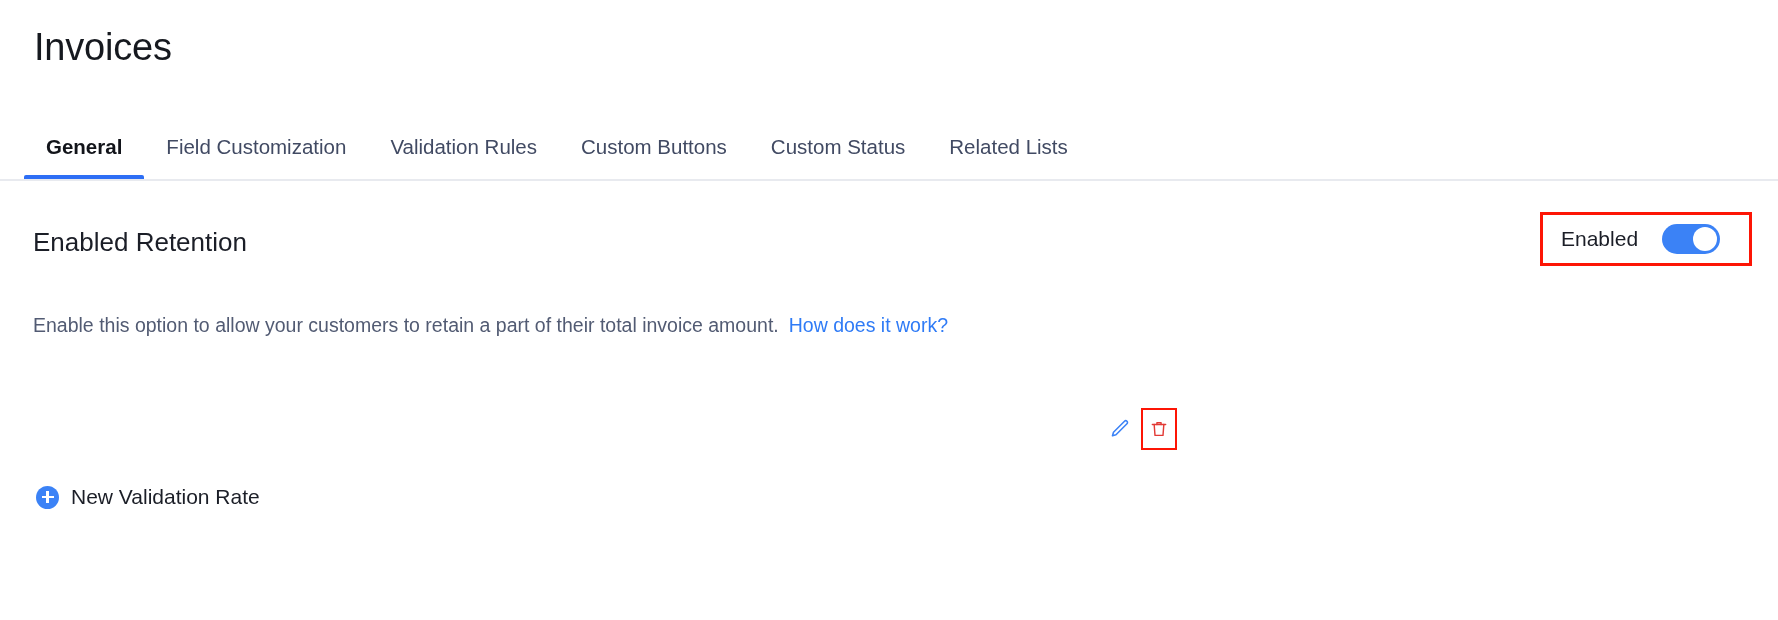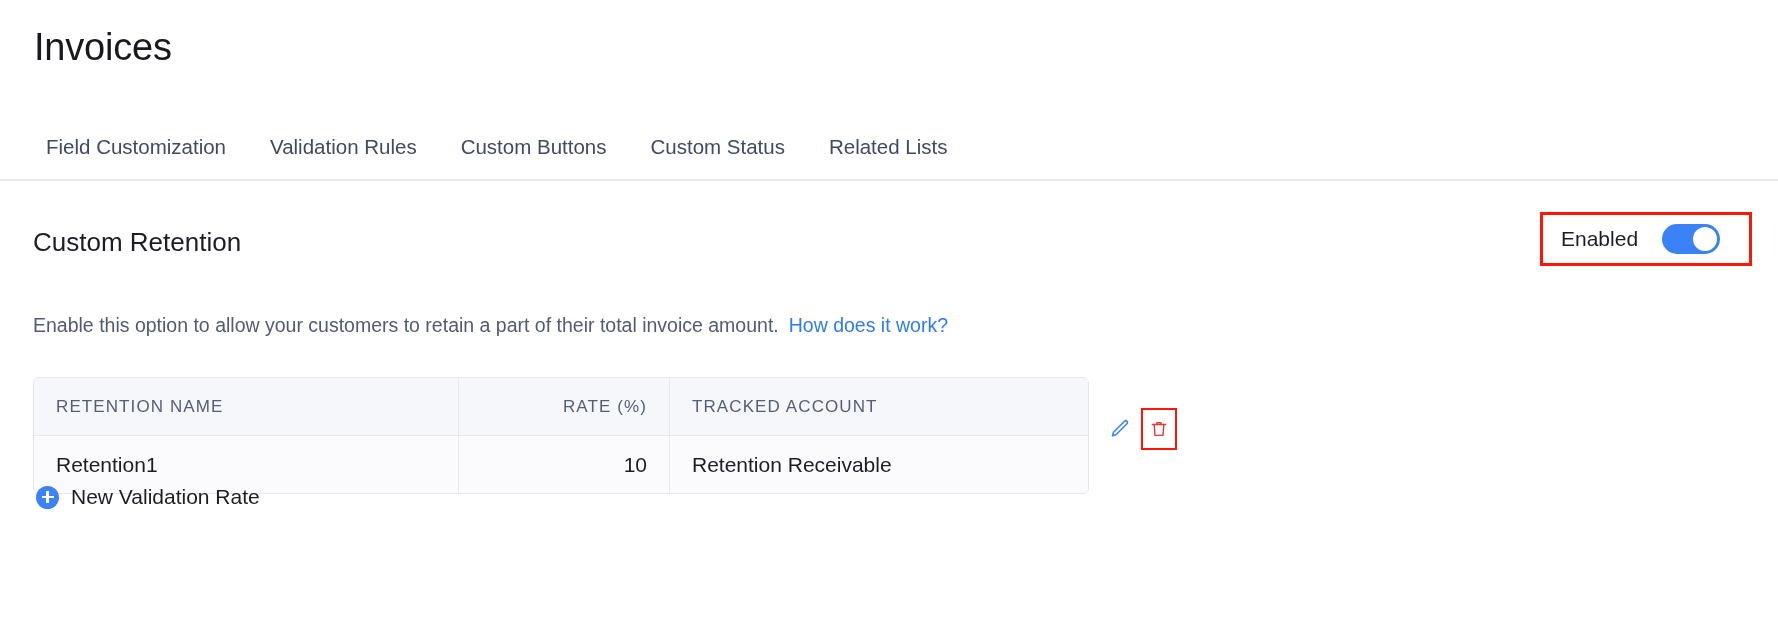--- a/index.html
+++ b/index.html
@@ -262,55 +262,44 @@
 </style>
 </head>
 <body>
 
 <div class="page">
 
   <div class="page-title">Invoices</div>
 
   <div class="tabbar">
     <div class="tabs">
+      <div class="tab active">General</div>
       <div class="tab">Field Customization</div>
       <div class="tab">Validation Rules</div>
       <div class="tab">Custom Buttons</div>
       <div class="tab">Custom Status</div>
       <div class="tab">Related Lists</div>
     </div>
   </div>
 
-  <div class="section-title">Custom Retention</div>
+  <div class="section-title">Enabled Retention</div>
 
   <div class="section-desc">
     <span>Enable this option to allow your customers to retain a part of their total invoice amount.</span><span class="howlink">How does it work?</span>
   </div>
 
   <div class="toggle-highlight">
     <div class="toggle-inner">
       <span class="toggle-label">Enabled</span>
       <span class="toggle-switch">
         <span class="toggle-knob"></span>
       </span>
     </div>
   </div>
 
-  <div class="table">
-    <div class="thead">
-      <div class="th c0">RETENTION NAME</div>
-      <div class="th c1">RATE (%)</div>
-      <div class="th c2">TRACKED ACCOUNT</div>
-    </div>
-    <div class="trow">
-      <div class="td c0">Retention1</div>
-      <div class="td c1">10</div>
-      <div class="td c2">Retention Receivable</div>
-    </div>
-  </div>
 
   <div class="row-actions">
     <div class="icon-btn">
       <svg width="22" height="22" viewBox="0 0 24 24" fill="none" stroke="#3b82f6" stroke-width="1.7" stroke-linecap="round" stroke-linejoin="round">
         <path d="M16.9 3.6a1.9 1.9 0 0 1 2.7 2.7L7.6 18.3 3.8 19.4l1.1-3.8z"></path>
       </svg>
     </div>
     <div class="icon-btn delete-hl">
       <svg width="20" height="22" viewBox="0 0 24 24" fill="none" stroke="#e23a35" stroke-width="1.7" stroke-linecap="round" stroke-linejoin="round">
         <path d="M4 6.5h16"></path>

